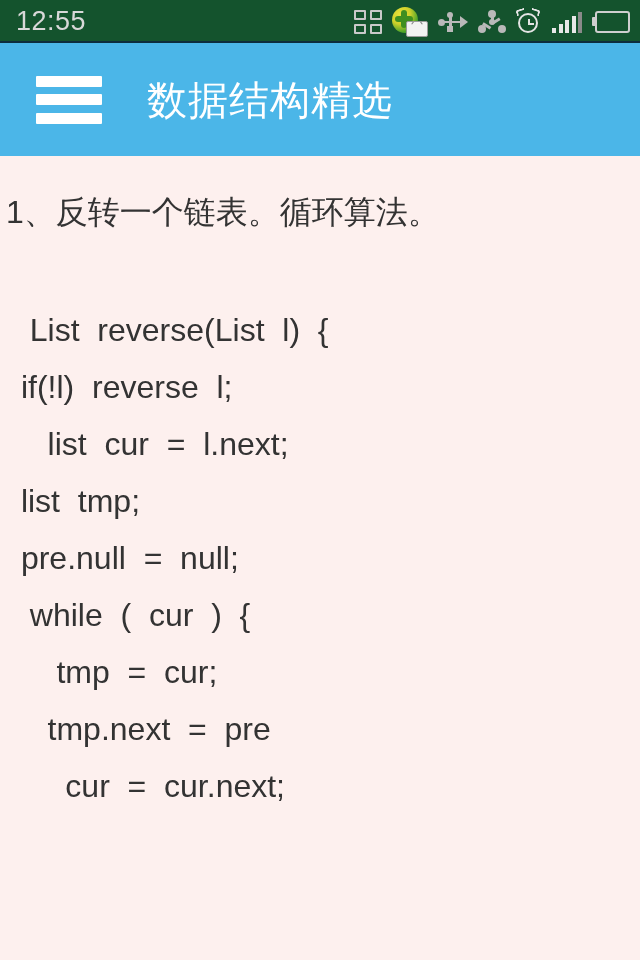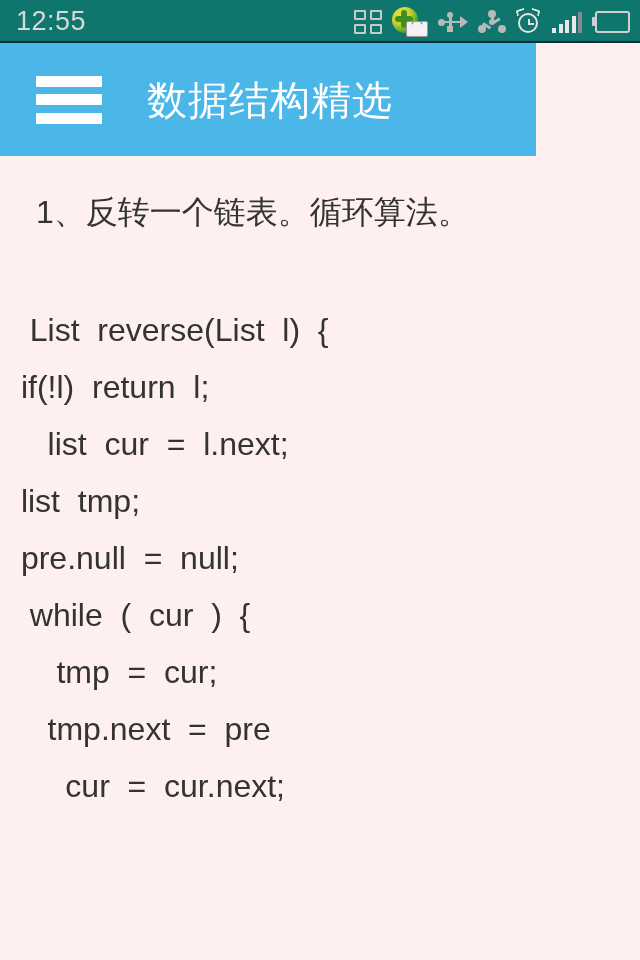--- a/index.html
+++ b/index.html
@@ -7,21 +7,21 @@
     width:640px; height:960px;
     background:#fdf0ee;
     font-family:"Liberation Sans", sans-serif;
     overflow:hidden;
   }
 
   
   #status-bar{
     position:relative;
     width:640px; height:43px;
-    background:#0f766e;
+    background:#14532d;
     display:flex; align-items:center;
   }
   #status-bar::after{
     content:""; position:absolute; left:0; right:0; bottom:0;
     height:2px; background:#0d2d3d;
   }
   #status-clock{
     color:#d8d8d8; font-size:27px; letter-spacing:0.5px;
     margin-left:16px; line-height:1;
   }
@@ -111,21 +111,21 @@
 
   
   .battery-icon{ position:relative; width:40px; height:24px; display:flex; align-items:center; }
   .battery-icon .nub{ width:3px; height:9px; background:#cfcfcf; border-radius:1px 0 0 1px; }
   .battery-icon .body{ width:35px; height:22px; border:2.5px solid #cfcfcf; border-radius:3px; padding:2.5px; }
   .battery-icon .fill{ width:100%; height:100%; background:#5ecb21; border-radius:1px; }
 
   
   #app-header{
     position:relative;
-    width:536px; height:113px;
+    width:640px; height:113px;
     background:#4bb6e8;
     display:flex; align-items:center;
   }
   #hamburger-button{
     width:66px; height:48px; margin-left:36px;
     display:flex; flex-direction:column; justify-content:space-between;
     cursor:pointer;
   }
   #hamburger-button span{
     display:block; width:66px; height:11px; background:#ffffff; border-radius:1px;
@@ -135,21 +135,21 @@
     letter-spacing:1px; line-height:1;
   }
 
   
   #content{
     width:640px; height:804px; background:#fdf0ee;
     position:relative;
   }
   #question-line{
     color:#333333; font-size:32px; line-height:1;
-    padding:40px 0 0 36px; white-space:nowrap;
+    padding:40px 0 0 6px; white-space:nowrap;
   }
   #code-block{
     margin-top:74px;
     color:#333333; font-size:32px;padding-left:12px;
   }
   .code-line{
     height:57px; line-height:57px; white-space:pre;
     color:#333333; font-size:32px;
   }
 </style>
@@ -225,21 +225,21 @@
     <span></span>
     <span></span>
   </div>
   <div id="app-title">数据结构精选</div>
 </div>
 
 <div id="content">
   <div id="question-line">1、反转一个链表。循环算法。</div>
   <div id="code-block">
       <div class="code-line">  List  reverse(List  l)  {</div>
-      <div class="code-line"> if(!l)  return  l;</div>
+      <div class="code-line"> if(!l)  reverse  l;</div>
       <div class="code-line">    list  cur  =  l.next;</div>
       <div class="code-line"> list  tmp;</div>
       <div class="code-line"> pre.null  =  null;</div>
       <div class="code-line">  while  (  cur  )  {</div>
       <div class="code-line">     tmp  =  cur;</div>
       <div class="code-line">    tmp.next  =  pre</div>
       <div class="code-line">      cur  =  cur.next;</div>
     </div>
 </div>
 

